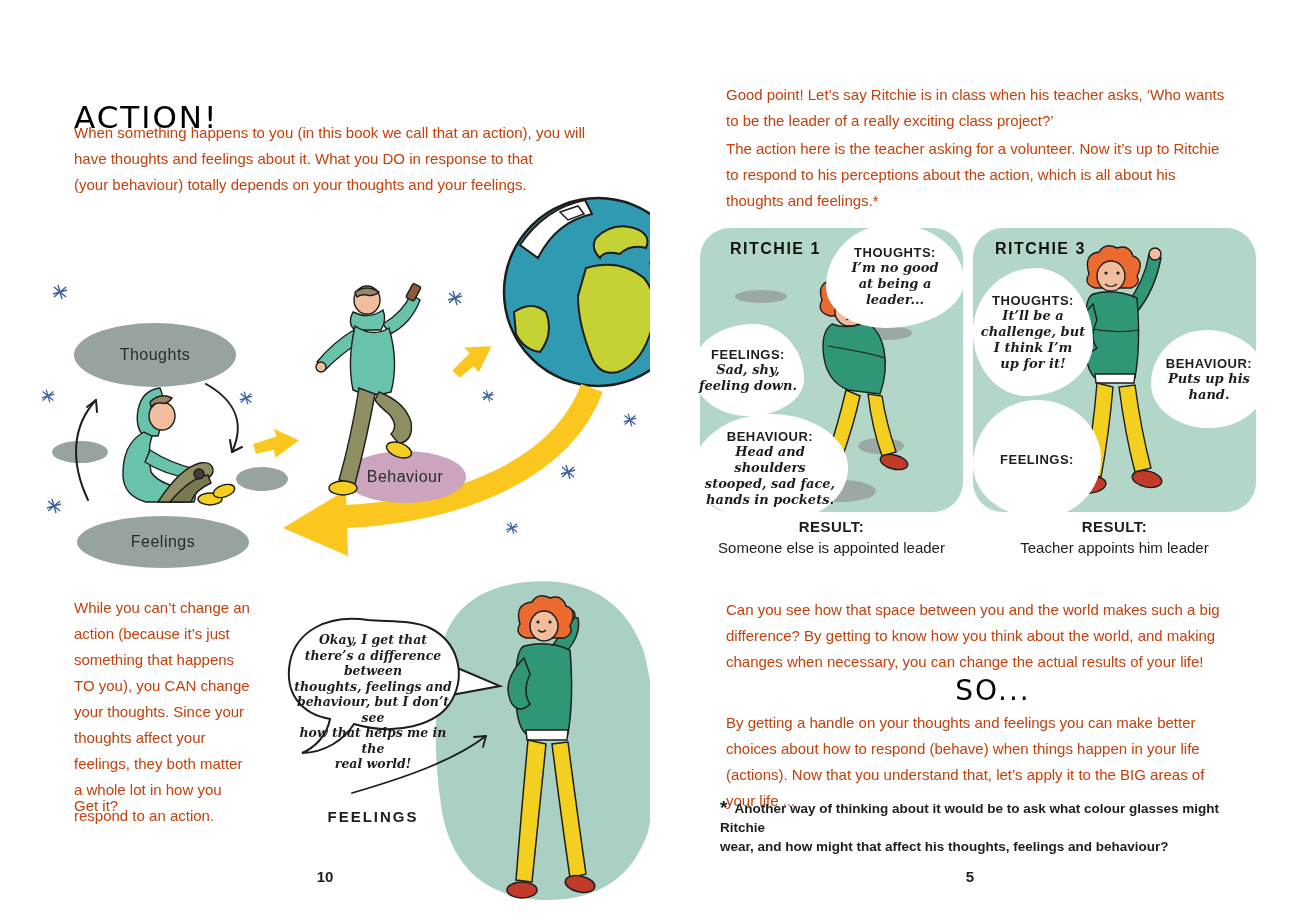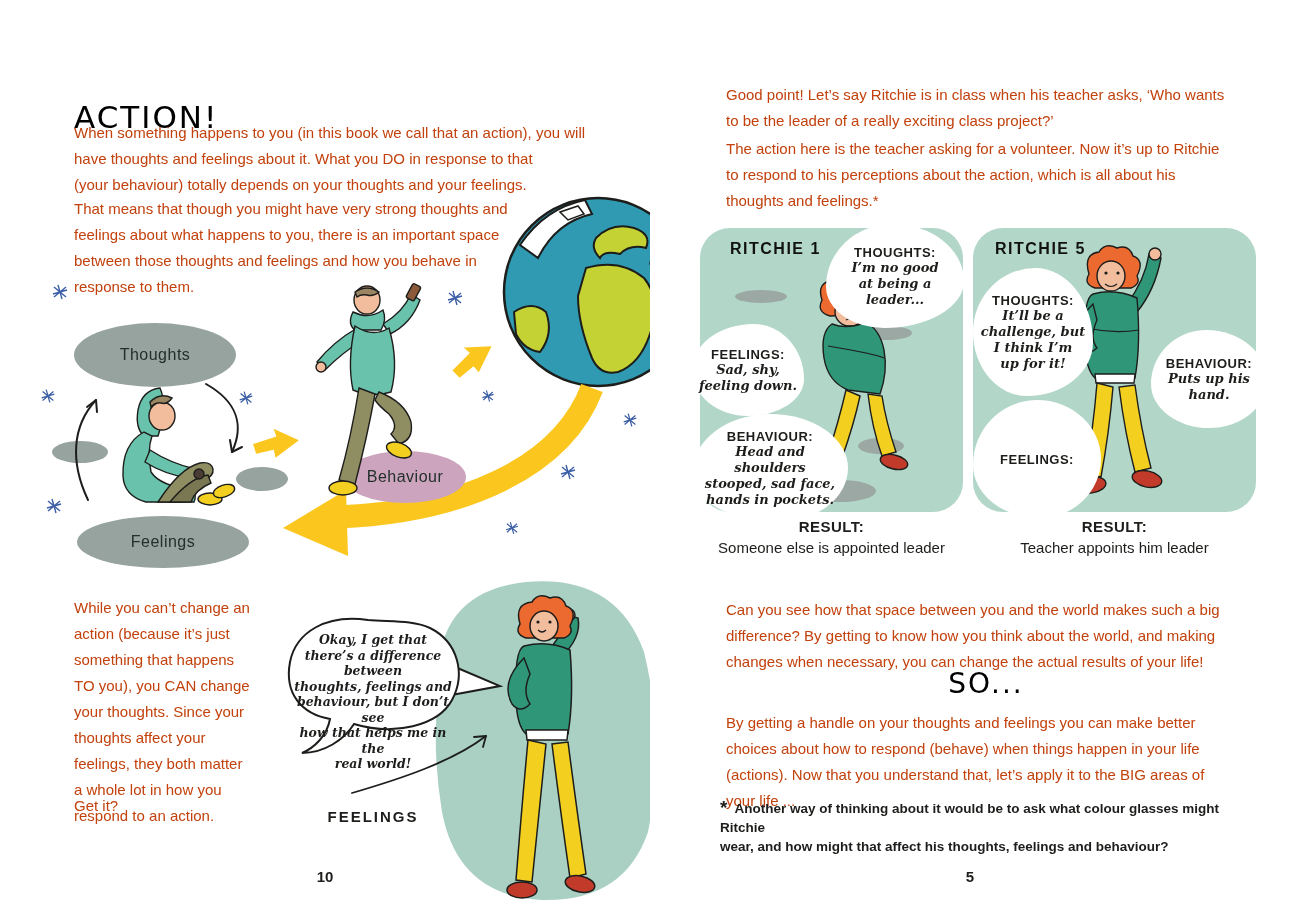--- a/index.html
+++ b/index.html
@@ -31,24 +31,20 @@
 <div class="spread">
 
   <section class="abs" style="left:0;top:0;width:650px;height:922px;">
 
     <h1 class="abs display-head" style="left:74px;top:78px;">ACTION!</h1>
 
     <p class="abs body-text pre" style="left:74px;top:120px;width:520px;margin:0;">When something happens to you (in this book we call that an action), you will
 have thoughts and feelings about it. What you DO in response to that
 (your behaviour) totally depends on your thoughts and your feelings.</p>
 
-    <p class="abs body-text pre" style="left:74px;top:196px;width:520px;margin:0;">That means that though you might have very strong thoughts and
-feelings about what happens to you, there is an important space
-between those thoughts and feelings and how you behave in
-response to them.</p>
 
     <svg class="abs" style="left:0;top:0;" width="650" height="922" viewBox="0 0 650 922">
       <defs>
         <path id="arr" d="M0,10 L24,5 L22,-3 L46,11 L21,26 L20,18 L2,20 Z"></path>
         <path id="star" d="M-7,2 L7,-2 M-2,-7 L2,7 M-6,-5 L6,5 M6,-5 L-6,5"></path>
         <clipPath id="globeclip">
             <circle cx="598" cy="292" r="94"></circle>
           </clipPath>
       </defs>
 
@@ -229,21 +225,21 @@
 
       <div class="cloud" style="left:-8px;top:186px;width:156px;height:108px;border-radius:50% 50% 45% 55%/55% 50% 50% 45%;">
         <div class="cloud-label">BEHAVIOUR:</div>
         <div class="script pre">Head and shoulders
 stooped, sad face,
 hands in pockets.</div>
       </div>
     </div>
 
     <div class="panel" style="left:323px;top:228px;width:283px;height:284px;">
-      <div class="panel-title" style="left:22px;top:12px;">RITCHIE 5</div>
+      <div class="panel-title" style="left:22px;top:12px;">RITCHIE 3</div>
 
       <svg class="abs" style="left:60px;top:14px;" width="160" height="265" viewBox="0 0 160 265">
         <g stroke="#1d1d1b" stroke-width="1.4">
           <path d="M94,62 Q112,38 116,12 L128,16 Q122,48 104,70 Z" fill="#2f9678"></path>
           <circle cx="122" cy="12" r="6" fill="#f2bd9d"></circle>
           <path d="M56,32 Q50,12 66,10 Q72,0 84,6 Q96,2 100,14 Q112,18 104,34 Q108,42 98,46 L62,46 Q50,42 56,32 Z" fill="#ec6a30"></path>
           <ellipse cx="78" cy="34" rx="14" ry="15" fill="#f2bd9d"></ellipse>
           <circle cx="73" cy="31" r="1.6" fill="#1d1d1b" stroke="none"></circle>
           <circle cx="85" cy="31" r="1.6" fill="#1d1d1b" stroke="none"></circle>
           <path d="M72,42 q6,5 12,0" fill="none" stroke-width="1.2"></path>
@@ -283,21 +279,21 @@
     </div>
     <div class="result" style="left:323px;top:516px;width:283px;">
       <b>RESULT:</b><br>
       <span>Teacher appoints him leader</span>
     </div>
 
     <p class="abs body-text pre" style="left:76px;top:597px;width:520px;margin:0;">Can you see how that space between you and the world makes such a big
 difference? By getting to know how you think about the world, and making
 changes when necessary, you can change the actual results of your life!</p>
 
-    <h2 class="abs display-head" style="left:76px;top:662px;width:510px;text-align:center;font-size:28px;margin:5px;">SO...</h2>
+    <h2 class="abs display-head" style="left:76px;top:662px;width:510px;text-align:center;font-size:28px;margin:12px;">SO...</h2>
 
     <p class="abs body-text pre" style="left:76px;top:710px;width:520px;margin:0;">By getting a handle on your thoughts and feelings you can make better
 choices about how to respond (behave) when things happen in your life
 (actions). Now that you understand that, let’s apply it to the BIG areas of
 your life ...</p>
 
     <div class="abs" style="left:70px;top:799px;width:530px;">
       <span style="float:left;font-size:19px;font-weight:bold;line-height:18px;margin-right:7px;">*</span>
       <span class="footnote pre">Another way of thinking about it would be to ask what colour glasses might Ritchie
 wear, and how might that affect his thoughts, feelings and behaviour?</span>

